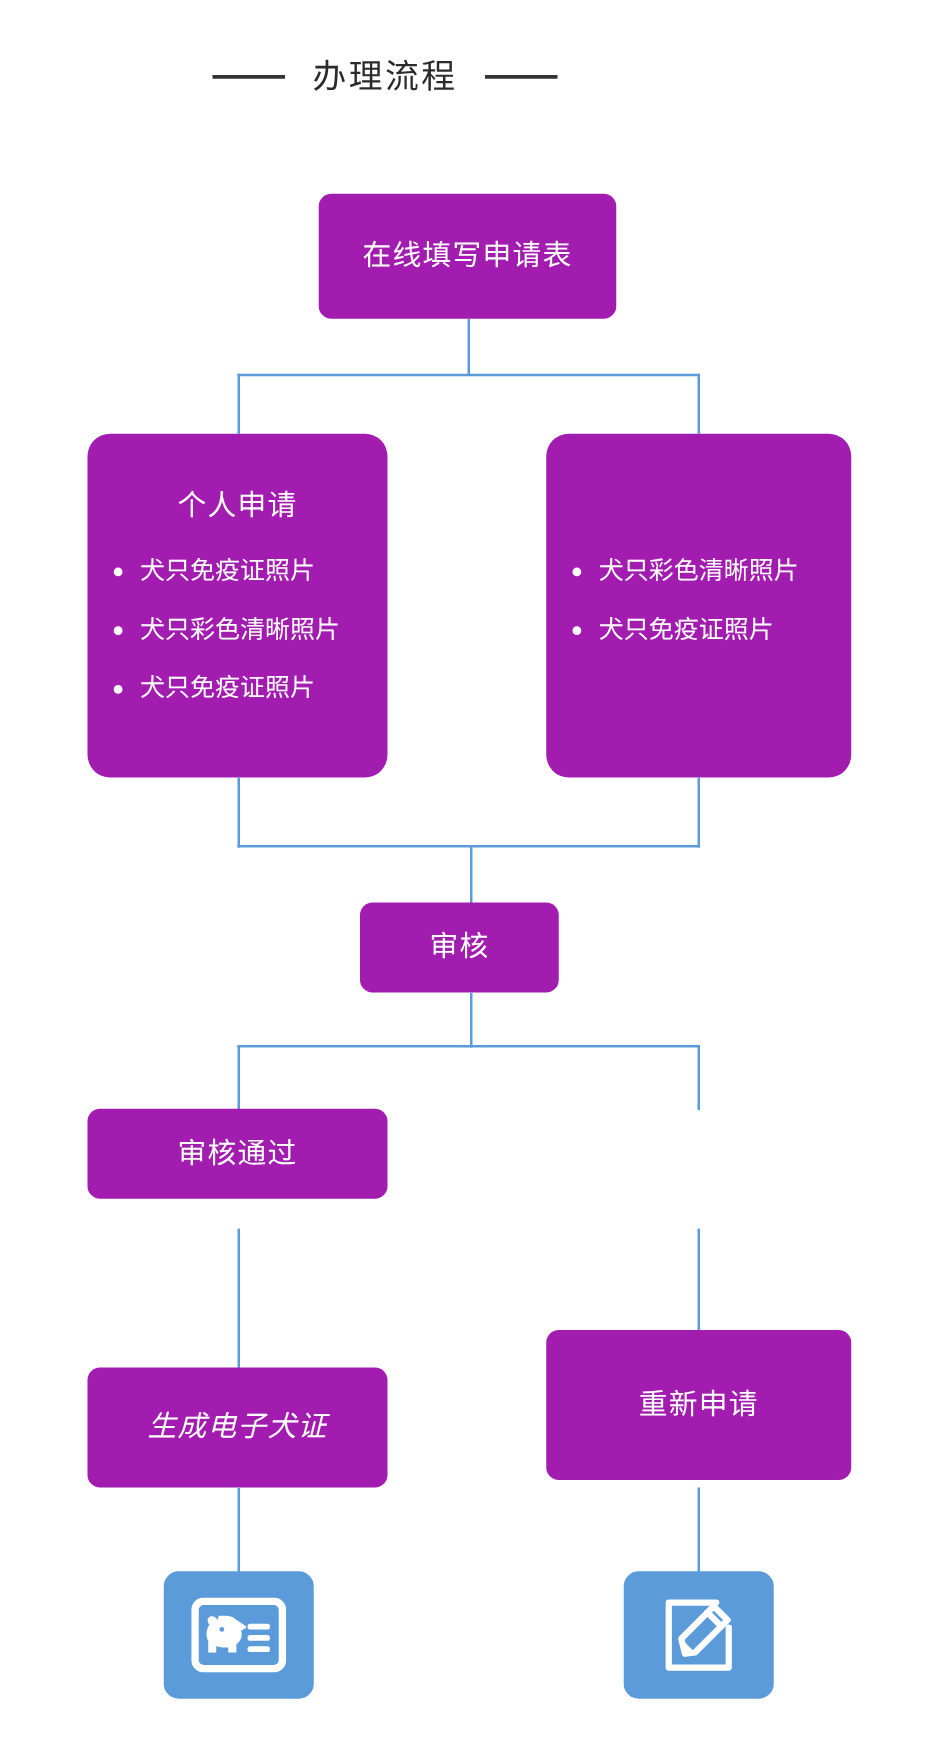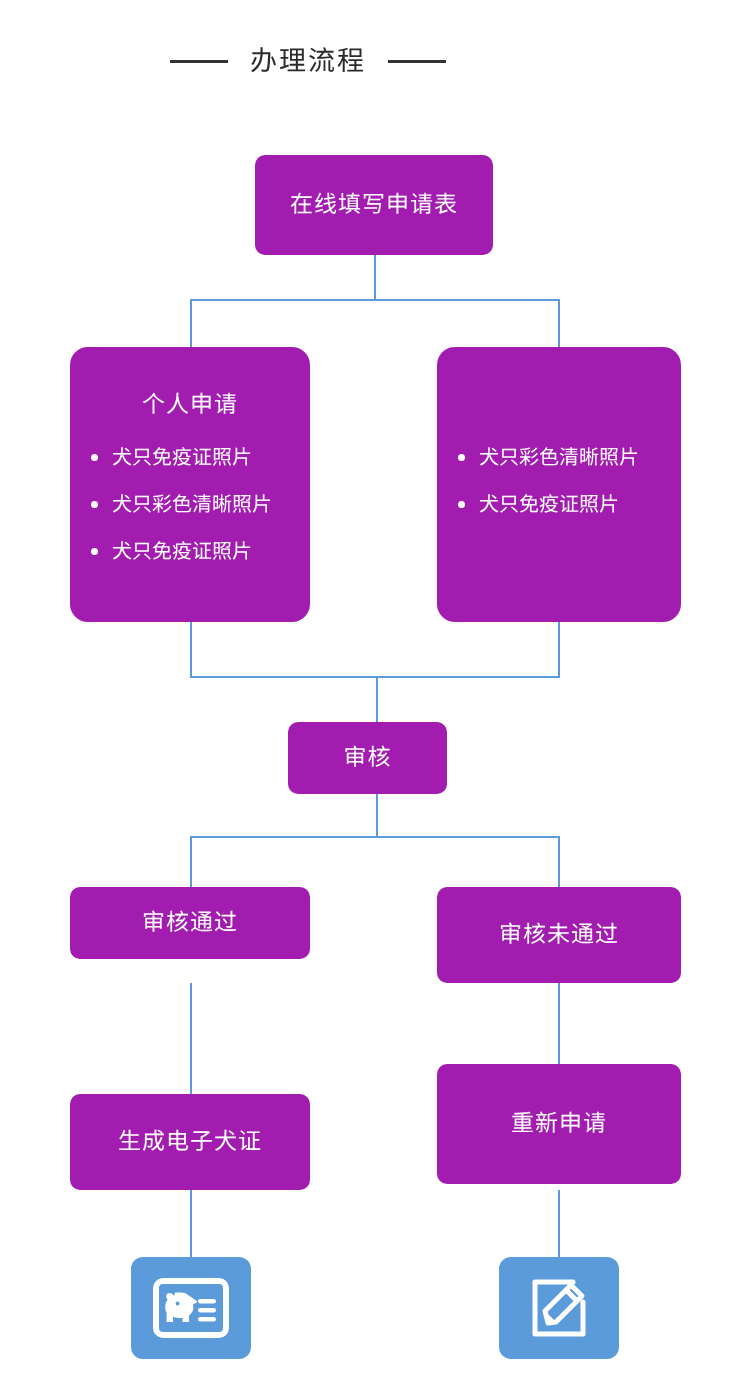--- a/index.html
+++ b/index.html
@@ -194,28 +194,25 @@
   </div>
 
   <div class="conn-v" style="left:376px; top:794px; width:2px; height:44px;"></div>
   <div class="conn-h" style="left:190px; top:836px; width:370px; height:2px;"></div>
   <div class="conn-v" style="left:190px; top:836px; width:2px; height:52px;"></div>
   <div class="conn-v" style="left:558px; top:836px; width:2px; height:52px;"></div>
 
   <div class="box box-center" style="left:70px; top:887px; width:240px; height:72px;">
     <span class="box-label">审核通过</span>
   </div>
-  <div class="box box-center" style="left:437px; top:887px; width:244px; height:96px;">
-    <span class="box-label">审核未通过</span>
-  </div>
 
   <div class="conn-v" style="left:190px; top:983px; width:2px; height:112px;"></div>
   <div class="conn-v" style="left:558px; top:983px; width:2px; height:112px;"></div>
 
-  <div class="box box-center" style="left:70px; top:1094px; width:240px; height:96px;">
+  <div class="box box-center" style="left:70px; top:1094px; width:240px; height:96px;font-style:italic;">
     <span class="box-label">生成电子犬证</span>
   </div>
   <div class="box box-center" style="left:437px; top:1064px; width:244px; height:120px;">
     <span class="box-label">重新申请</span>
   </div>
 
   <div class="conn-v" style="left:190px; top:1190px; width:2px; height:68px;"></div>
   <div class="conn-v" style="left:558px; top:1190px; width:2px; height:68px;"></div>
 
   <div class="icon-tile" style="left:131px; top:1257px;">

